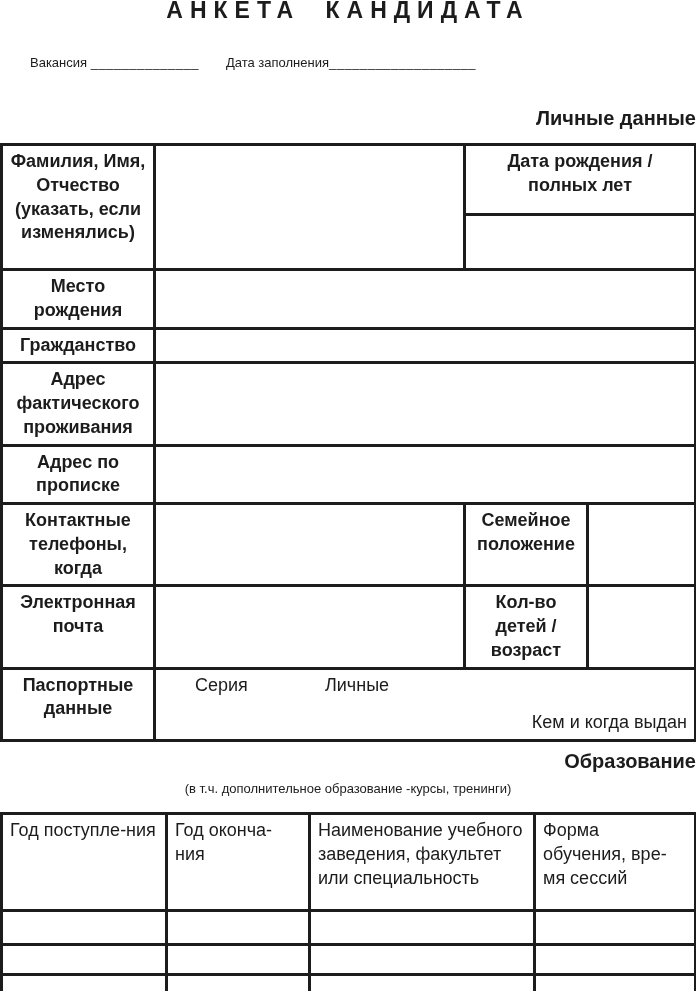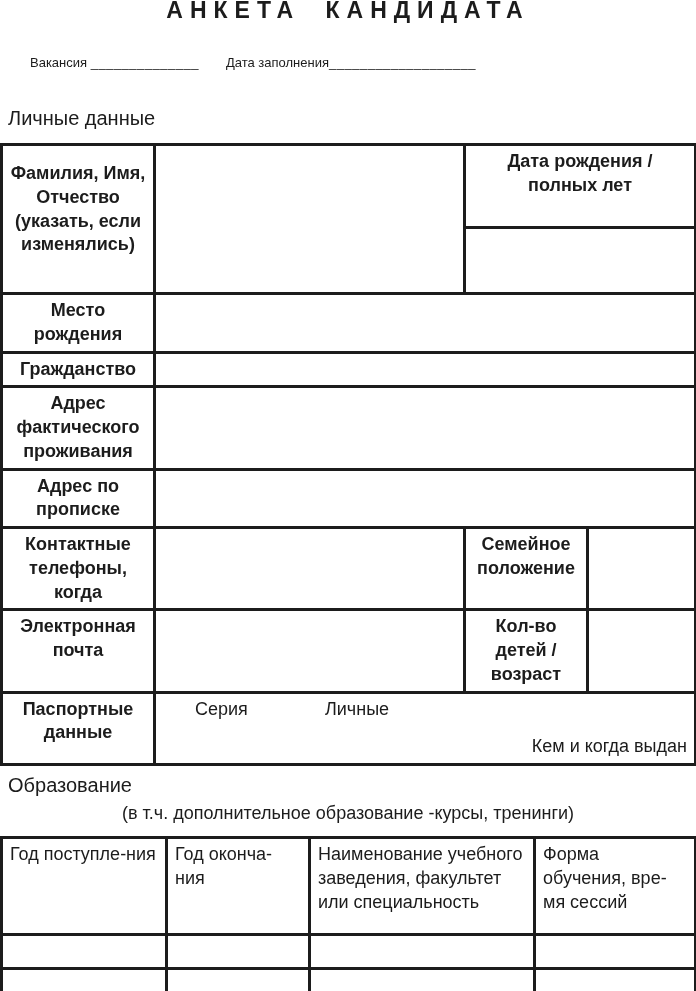--- a/index.html
+++ b/index.html
@@ -17,44 +17,44 @@
   }
   .fill-row{
     margin:28px 0 0 30px;
     font-size:13px;line-height:24px;
     white-space:nowrap;
   }
   .fill-line{letter-spacing:0.5px;}
   .fill-label-date{margin-left:27px;}
   .section-heading{
     margin:31px 0 0 8px;
-    text-align:left;
-    font-size:20px;font-weight:normal;line-height:24px;
+    text-align:right;
+    font-size:20px;font-weight:bold;line-height:24px;
   }
   .section-subheading{
     margin:4px 0 0 0;
     text-align:center;
-    font-size:18px;font-weight:normal;line-height:24px;
+    font-size:13px;font-weight:normal;line-height:24px;
   }
   table{
     border-collapse:collapse;
     table-layout:fixed;
     margin:13px auto 0 auto;
     width:692px;
   }
   td,th{
     border:3px solid #1c1c1c;
     vertical-align:top;
     padding:4px 7px;
     font-size:18px;line-height:1.32;
     text-align:left;
     overflow:hidden;
   }
   .lbl{font-weight:bold;text-align:center;}
-  .fio-cell{padding:16px 2px;}
+  .fio-cell{padding:4px 2px;}
   .passport-cell{font-weight:normal;}
   .passport-line1{display:block;}
   .passport-series{display:inline-block;width:130px;margin-left:32px;}
   .passport-line2{display:block;margin-top:14px;text-align:right;}
   #edu-table{margin-top:11px;}
   #edu-table th{font-weight:normal;vertical-align:top;}
   .edu-heading{margin-top:7px;}
 </style>
 </head>
 <body>

